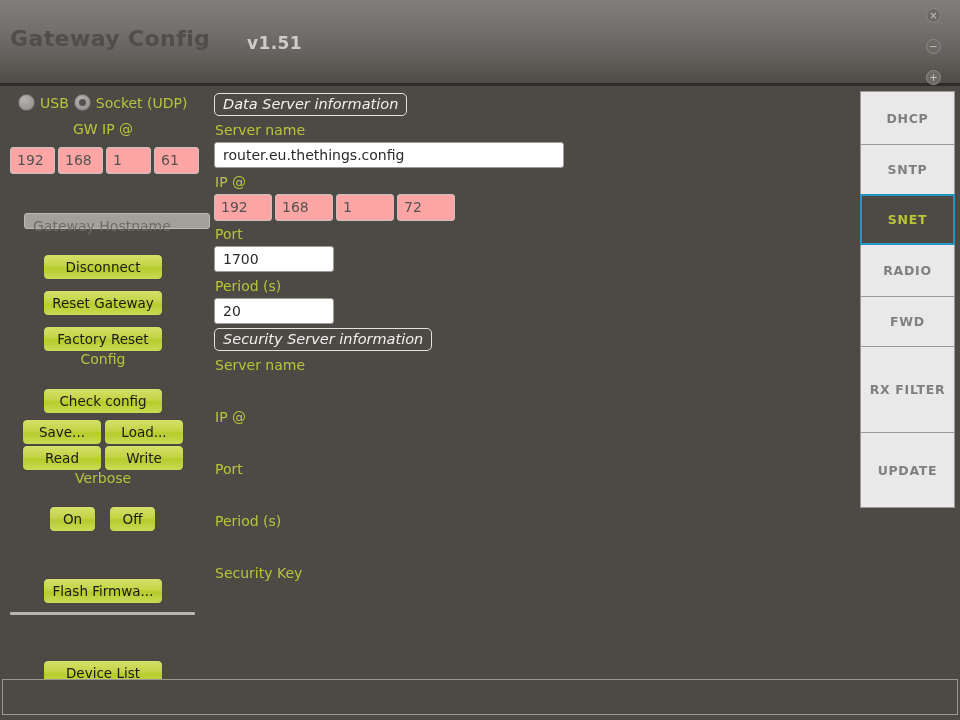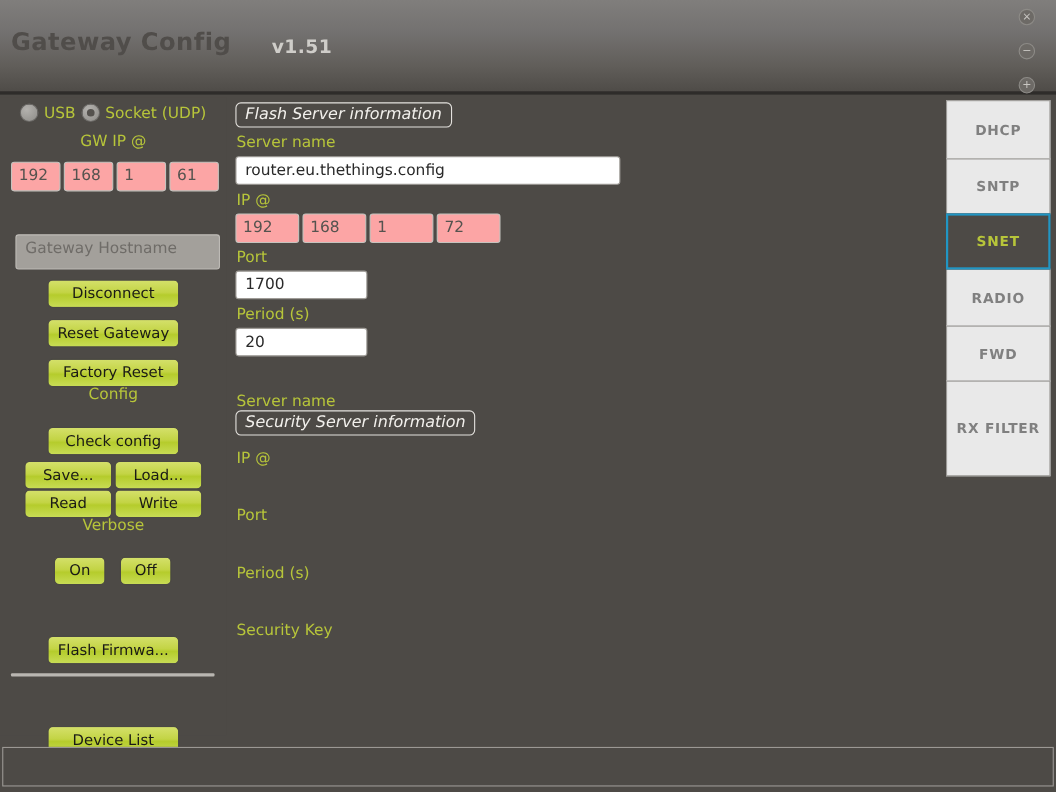--- a/index.html
+++ b/index.html
@@ -72,22 +72,22 @@
 
   .ip-group { position: absolute; display: flex; gap: 3px; }
   .ip-cell {
     background: #fca5a5; border: 1px solid #c6c3be;
     border-radius: 3px; color: #55534f;
     font-size: 14px; padding: 4px 6px;
     height: 27px; line-height: 17px;
   }
 
   .host-input {
-    position: absolute; left: 14px; top: 124px;
-    width: 186px; height: 32px;
+    position: absolute; left: 24px; top: 124px;
+    width: 186px; height: 16px;
     background: #a3a09b; border: 1px solid #bdbab5; border-radius: 3px;
     color: #6f6c68; font-size: 14px; padding: 4px 8px;
   }
 
   .gbtn {
     background: linear-gradient(to bottom, #d4e06a 0%, #c3d445 45%, #b5cc2c 55%, #c8dc55 100%);
     border: 1px solid #4a4843; border-radius: 5px;
     color: #1a1a16; font-size: 13.5px;
     text-align: center; cursor: pointer;
     font-family: "DejaVu Sans", "Liberation Sans", sans-serif;
@@ -199,52 +199,53 @@
 
     <div class="gbtn btn-wide" style="top:489px;">Flash Firmwa...</div>
 
     <div class="sep-line"></div>
 
     <div class="gbtn btn-wide" style="top:538px;margin-top:33px;">Device List</div>
   </div>
 
   <div class="main">
 
-    <div class="group-label" style="left:4px; top:4px;">Flash Server information</div>
+    <div class="group-label" style="left:4px; top:4px;">Data Server information</div>
 
     <div class="field-label" style="left:5px; top:33px;">Server name</div>
     <div class="txt-input" style="left:4px; top:53px; width:350px;">router.eu.thethings.config</div>
 
     <div class="field-label" style="left:5px; top:85px;">IP @</div>
     <div class="ip-group" style="left:4px; top:105px;">
       <div class="ip-cell" style="width:58px;">192</div>
       <div class="ip-cell" style="width:58px;">168</div>
       <div class="ip-cell" style="width:58px;">1</div>
       <div class="ip-cell" style="width:58px;">72</div>
     </div>
 
     <div class="field-label" style="left:5px; top:137px;">Port</div>
     <div class="txt-input" style="left:4px; top:157px; width:120px;">1700</div>
 
     <div class="field-label" style="left:5px; top:189px;">Period (s)</div>
     <div class="txt-input" style="left:4px; top:209px; width:120px;">20</div>
 
-    <div class="group-label" style="left:4px; top:239px;margin-top:45px;">Security Server information</div>
+    <div class="group-label" style="left:4px; top:239px;">Security Server information</div>
 
     <div class="field-label" style="left:5px; top:268px;">Server name</div>
     <div class="field-label" style="left:5px; top:320px;">IP @</div>
     <div class="field-label" style="left:5px; top:372px;">Port</div>
     <div class="field-label" style="left:5px; top:424px;">Period (s)</div>
     <div class="field-label" style="left:5px; top:476px;">Security Key</div>
   </div>
 
   <div class="tabs">
     <div class="tab" style="height:54px;">DHCP</div>
     <div class="tab" style="height:51px;">SNTP</div>
     <div class="tab active" style="height:51px;">SNET</div>
     <div class="tab" style="height:53px;">RADIO</div>
     <div class="tab" style="height:51px;">FWD</div>
     <div class="tab" style="height:87px;">RX FILTER</div>
+    <div class="tab" style="height:76px;">UPDATE</div>
   </div>
 
   <div class="statusbar"></div>
 
 </div>
 
 </body></html>

